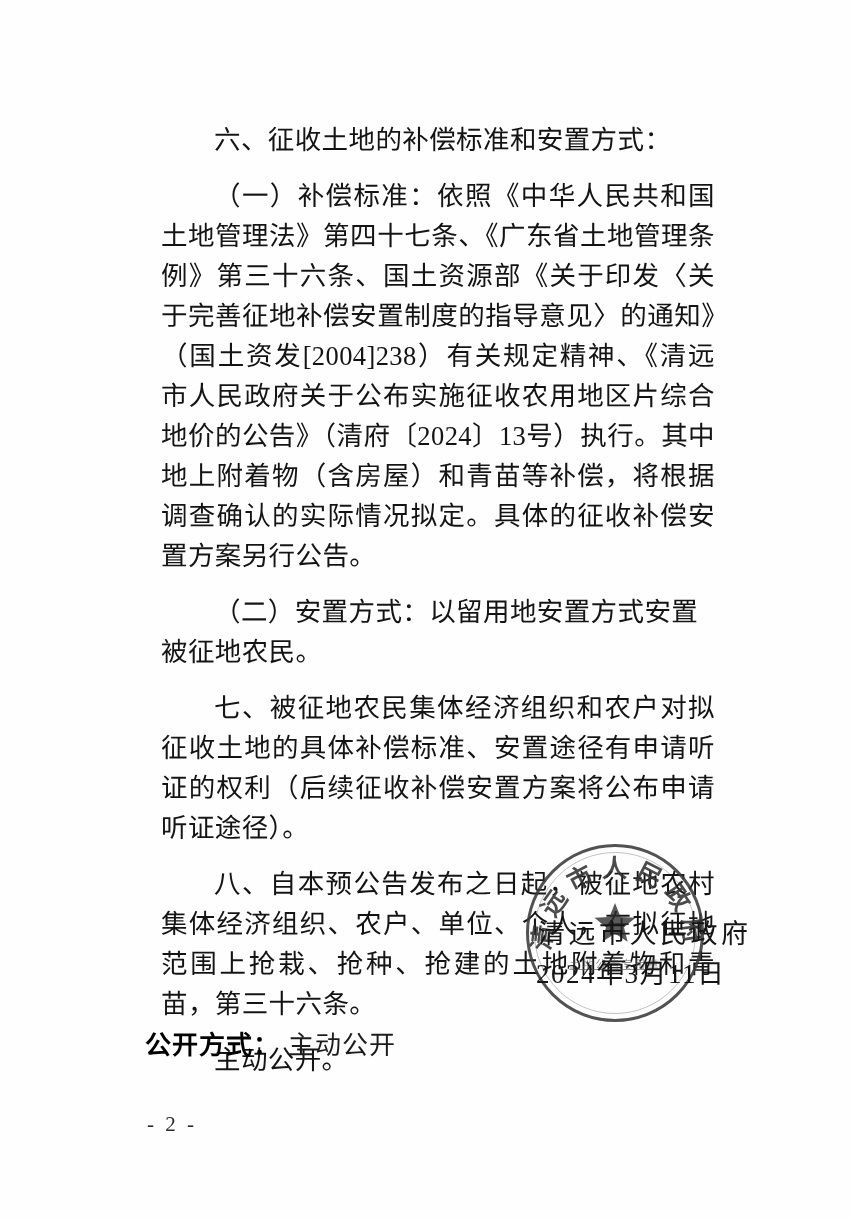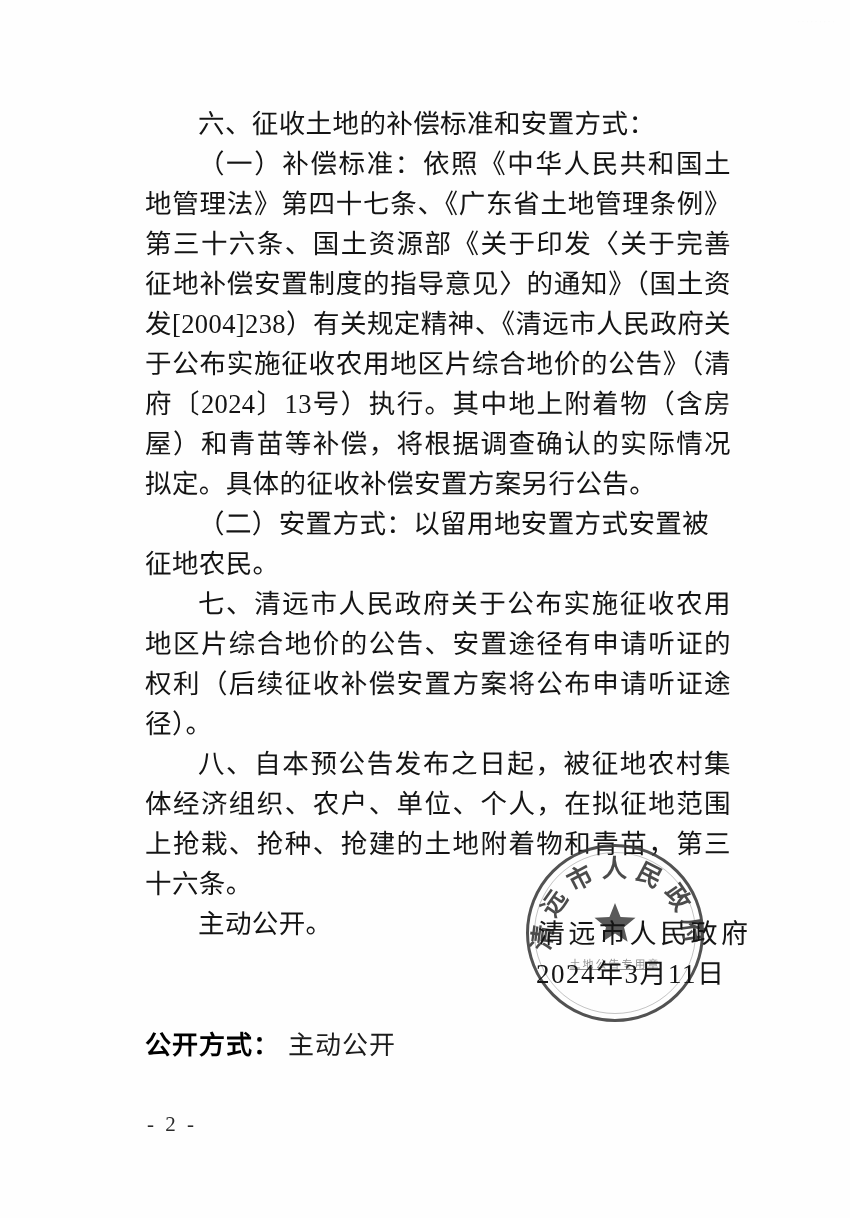--- a/index.html
+++ b/index.html
@@ -38,21 +38,21 @@
   }
 
   .body-block {
     position: absolute;
     left: 145px;
     top: 104px;
     width: 586px;
   }
 
   p.para {
-    margin: 0;
+    margin: 16px;
     font-size: 26.5px;
     line-height: 40px;
     text-align: justify;
     text-justify: inter-ideograph;
     text-indent: 2em;
     letter-spacing: 0.4px;
     font-family: "Liberation Serif", "DejaVu Serif", serif;
     color: #141414;
   }
   p.para.last-line-left {
@@ -188,21 +188,21 @@
   <div class="watermark">·········</div>
 
   <div class="body-block">
 
     <p class="para">六、征收土地的补偿标准和安置方式：</p>
 
     <p class="para">（一）补偿标准：依照《中华人民共和国土地管理法》第四十七条、《广东省土地管理条例》第三十六条、国土资源部《关于印发〈关于完善征地补偿安置制度的指导意见〉的通知》（国土资发[2004]238）有关规定精神、《清远市人民政府关于公布实施征收农用地区片综合地价的公告》（清府〔2024〕13号）执行。其中地上附着物（含房屋）和青苗等补偿，将根据调查确认的实际情况拟定。具体的征收补偿安置方案另行公告。</p>
 
     <p class="para last-line-left">（二）安置方式：以留用地安置方式安置被征地农民。</p>
 
-    <p class="para">七、清远市人民政府关于公布实施征收农用地区片综合地价的公告、安置途径有申请听证的权利（后续征收补偿安置方案将公布申请听证途径）。</p>
+    <p class="para">七、被征地农民集体经济组织和农户对拟征收土地的具体补偿标准、安置途径有申请听证的权利（后续征收补偿安置方案将公布申请听证途径）。</p>
 
     <p class="para">八、自本预公告发布之日起，被征地农村集体经济组织、农户、单位、个人，在拟征地范围上抢栽、抢种、抢建的土地附着物和青苗，第三十六条。</p>
 
 
     <p class="para last-line-left">主动公开。</p>
 
   </div>
 
   <div class="signature-block">
 

